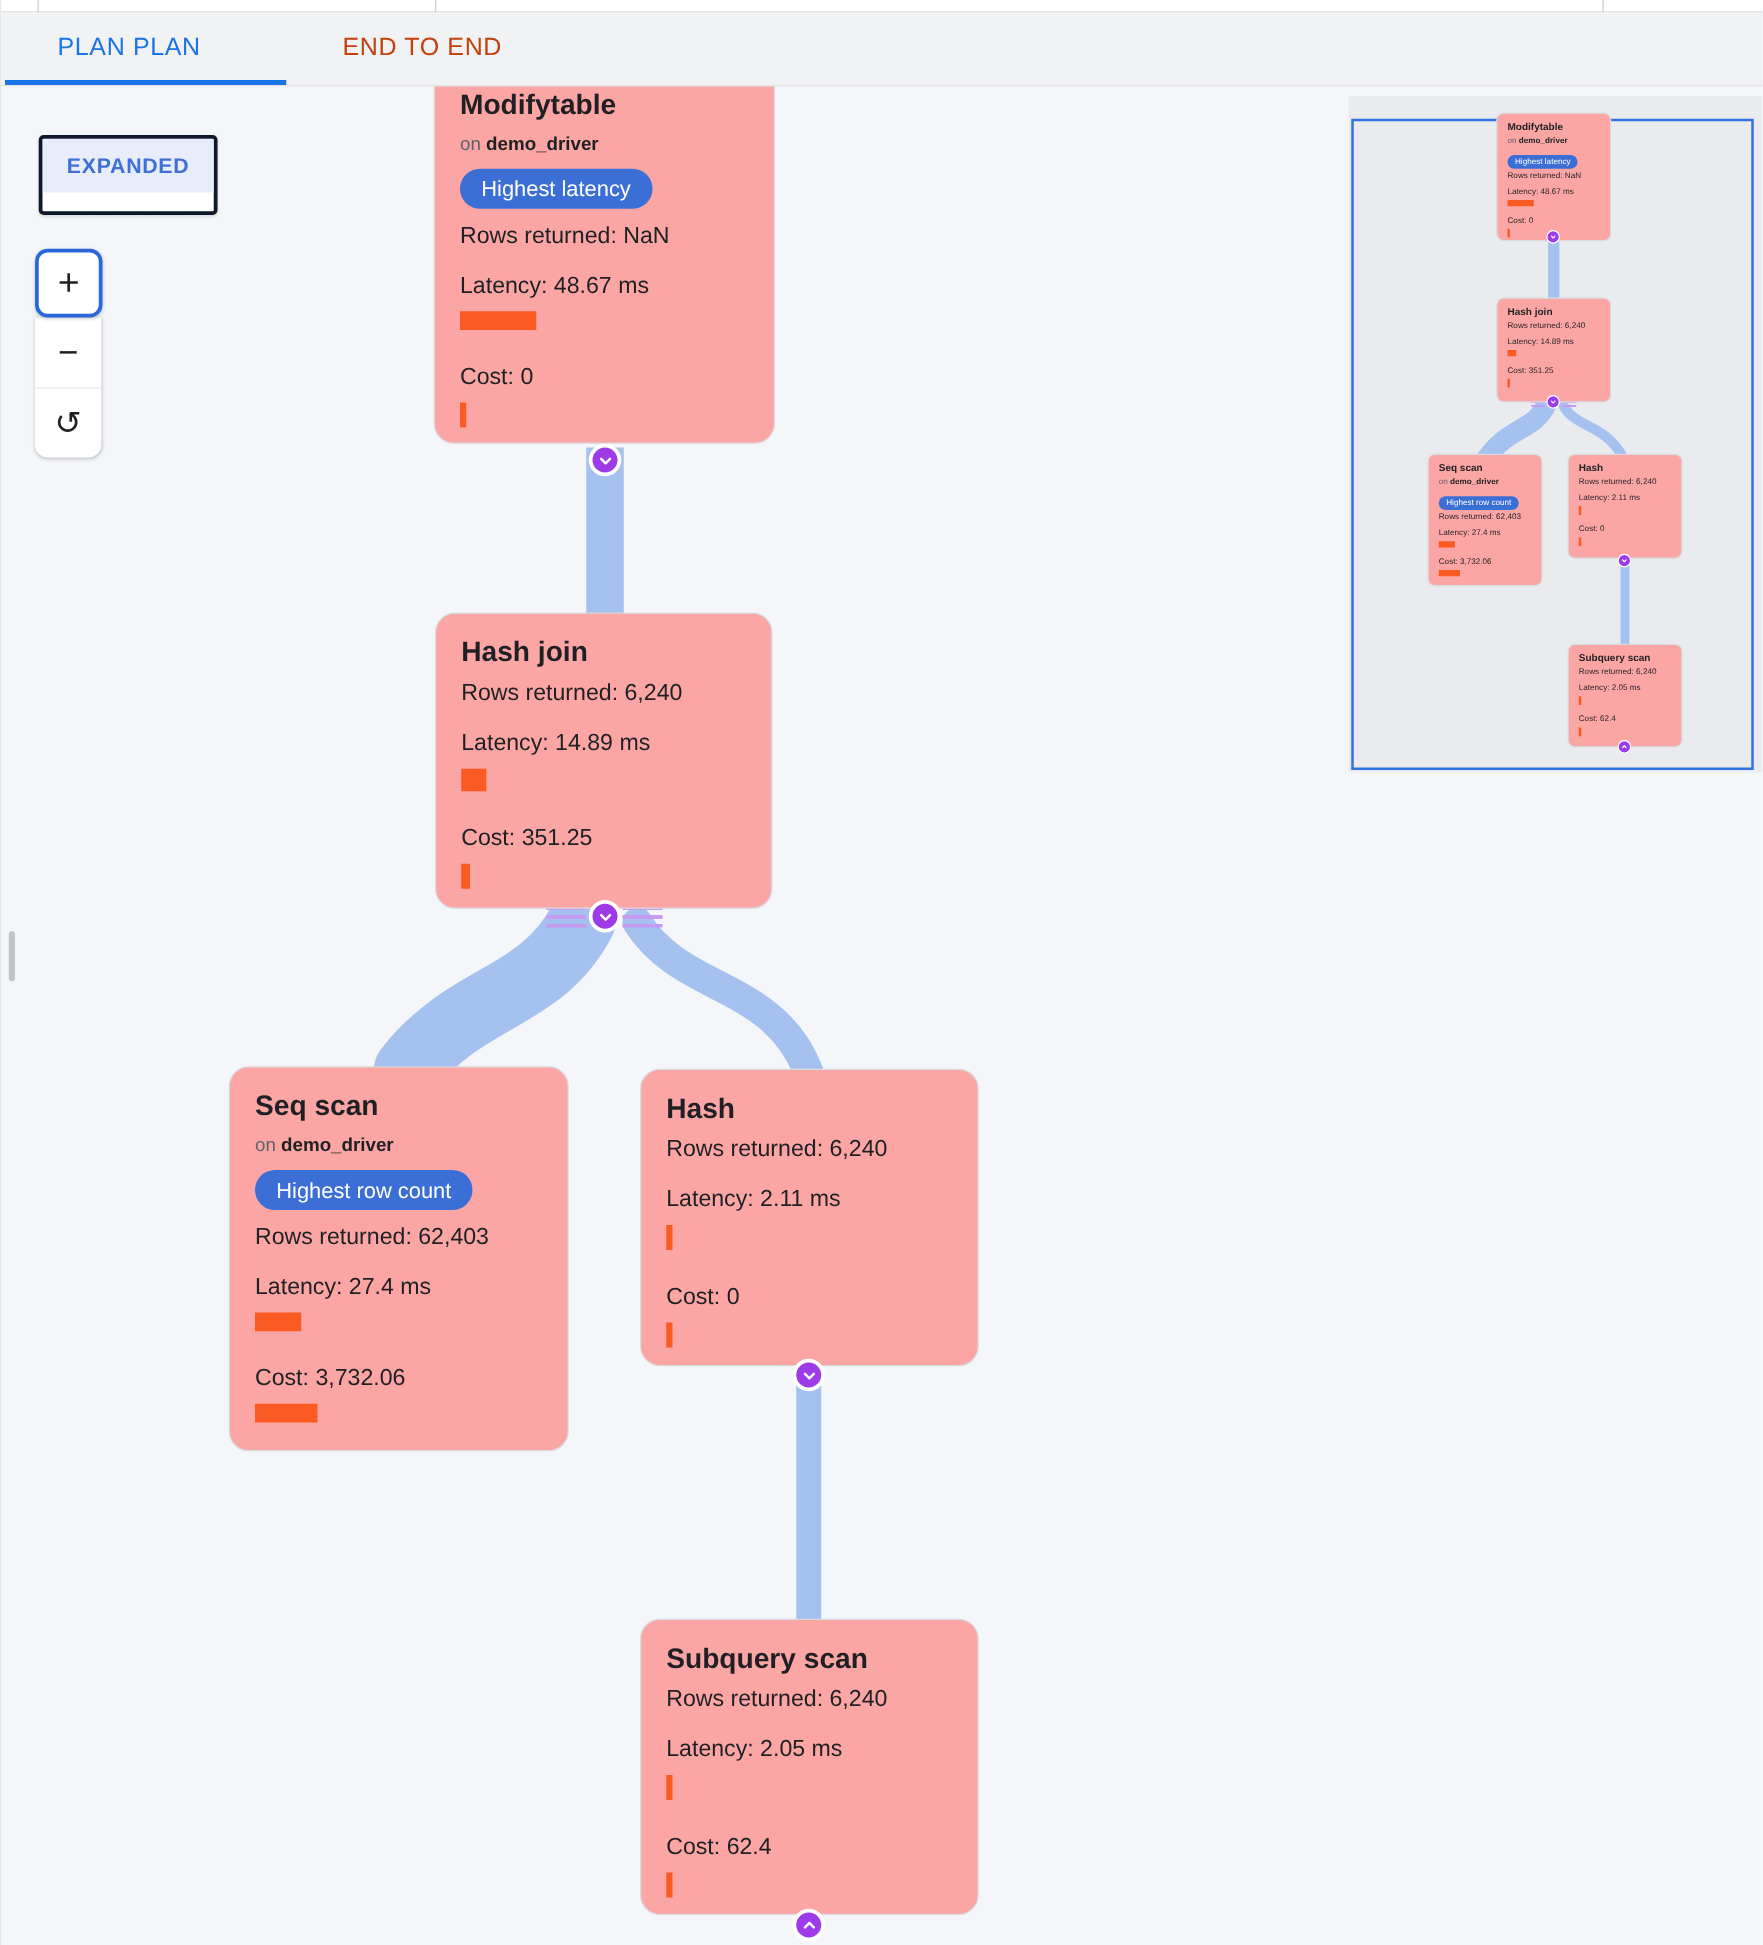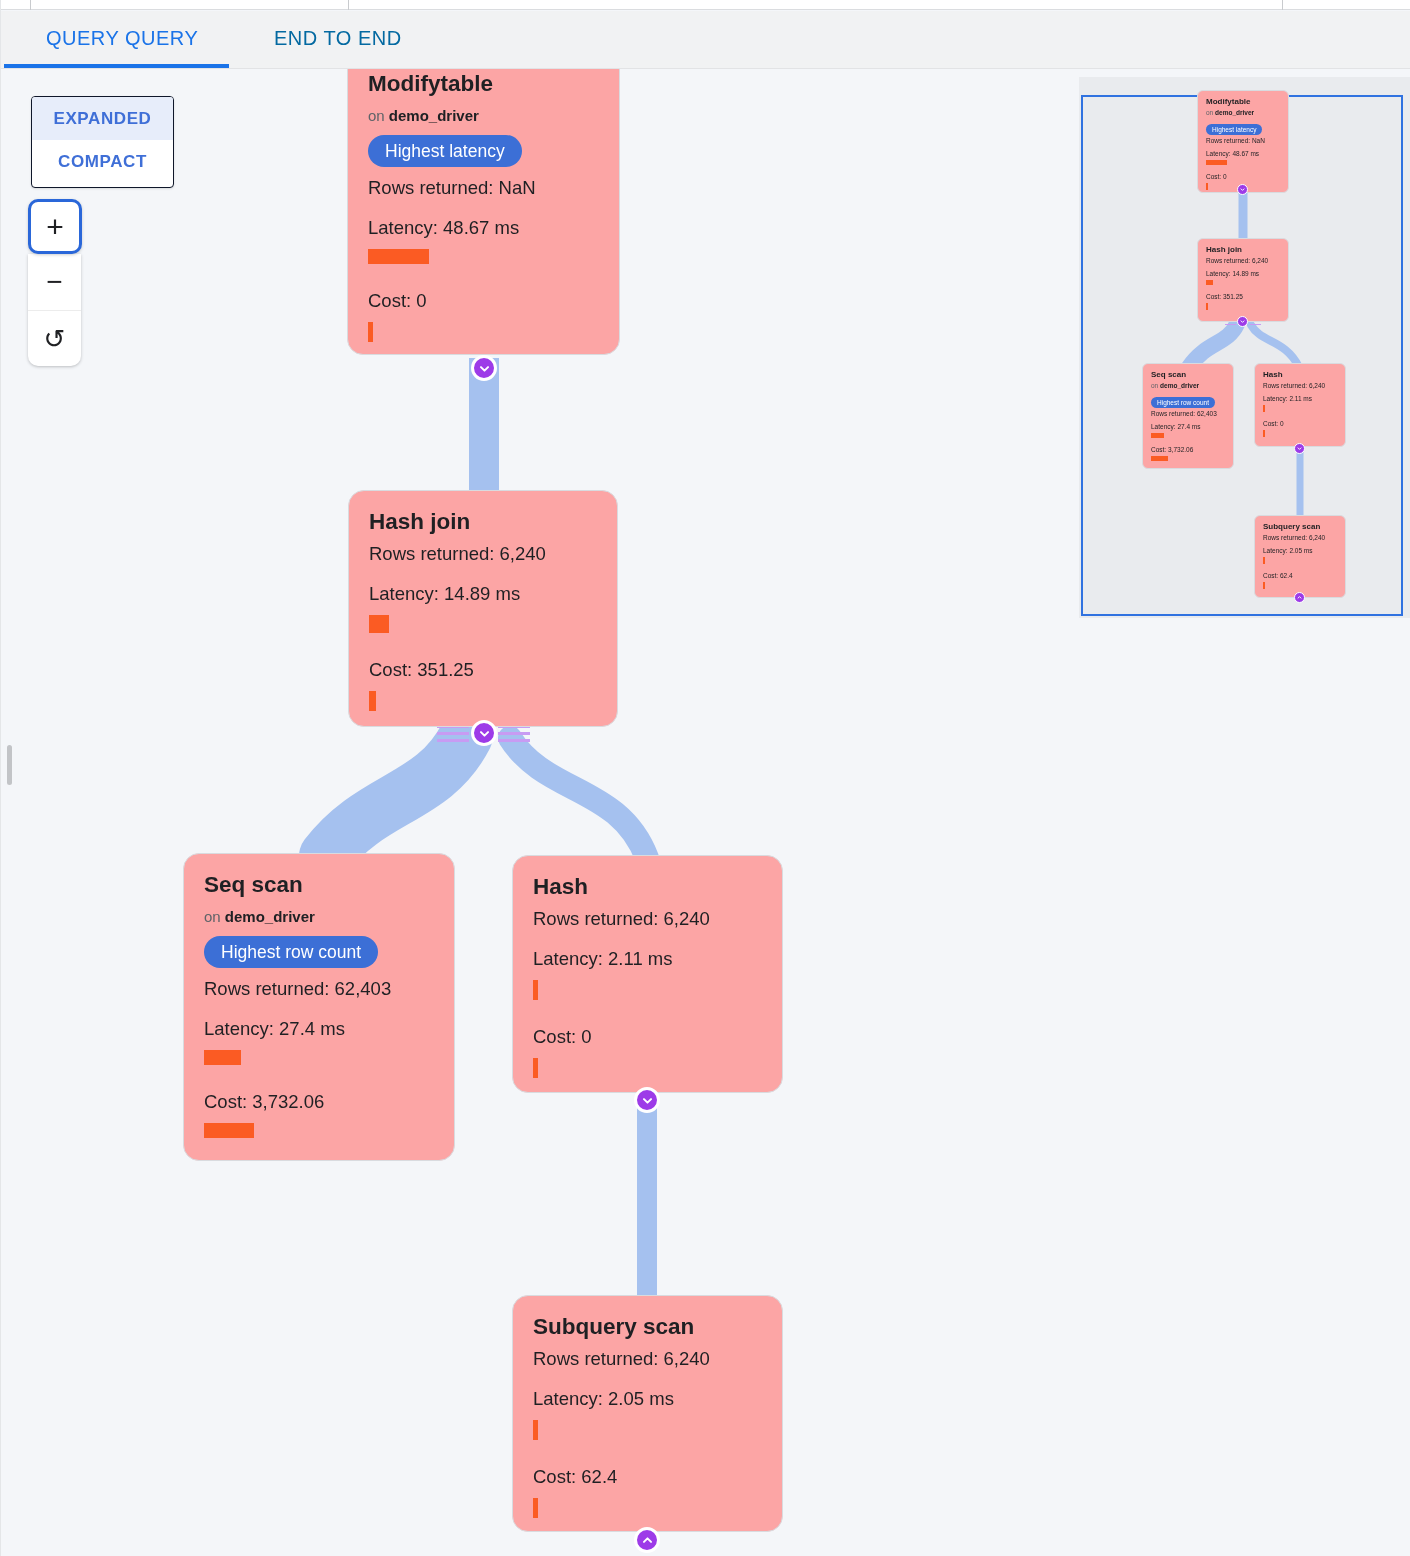--- a/index.html
+++ b/index.html
@@ -8,25 +8,25 @@
 
   .stage { position:absolute; left:0; top:0; width:1410px; height:1556px; background:#f4f6f9; border-left:1px solid #e4e6e8; }
 
   
   .header { position:absolute; left:0; top:0; width:1410px; height:69px; z-index:6; }
   .topstrip { position:absolute; left:0; top:0; width:1410px; height:10px; background:#fff; border-bottom:1px solid #dadcdf; }
   .topstrip .vdiv { position:absolute; top:0; width:1px; height:10px; background:#c9cbce; }
   .tabbar { position:absolute; left:0; top:11px; width:1410px; height:58px; background:#f1f2f3; border-bottom:1px solid #e2e3e5; }
   .tab { position:absolute; top:0; height:54px; display:flex; align-items:center; font-size:20px; font-weight:500; letter-spacing:.5px; cursor:pointer; }
   .tab.active { color:#1a73e8; }
-  .tab.inactive { color:#0369a1; }
+  .tab.inactive { color:#c2410c; }
   .tab-underline { position:absolute; left:3px; bottom:0; width:225px; height:4px; background:#1a73e8; }
 
   
-  .layout-toggle { position:absolute; left:30px; top:96px; width:143px; height:92px; background:#fff; border:1px solid #0f172a; border-radius:4px; z-index:7; overflow:hidden; box-shadow:0 1px 2px rgba(60,64,67,.15); }
+  .layout-toggle { position:absolute; left:30px; top:108px; width:143px; height:64px; background:#fff; border:3px solid #0f172a; border-radius:4px; z-index:7; overflow:hidden; box-shadow:0 1px 2px rgba(60,64,67,.15); }
   .layout-toggle .opt { height:43px; display:flex; align-items:center; justify-content:center; color:#3f6fd7; font-size:17px; font-weight:700; letter-spacing:.6px; cursor:pointer; }
   .layout-toggle .opt.selected { background:#e7edfa; }
 
   .zoom-in-btn { position:absolute; left:27px; top:199px; width:54px; height:55px; background:#fff; border:3px solid #2a67d9; border-radius:10px; z-index:8; display:flex; align-items:center; justify-content:center; font-size:30px; color:#202124; cursor:pointer; box-shadow:0 1px 3px rgba(60,64,67,.25); }
   .zoom-group { position:absolute; left:27px; top:254px; width:53px; height:112px; background:#fff; border-radius:0 0 10px 10px; z-index:7; box-shadow:0 1px 3px rgba(60,64,67,.3); }
   .zoom-group .zbtn { height:56px; display:flex; align-items:center; justify-content:center; font-size:28px; color:#202124; cursor:pointer; }
   .zoom-group .zbtn + .zbtn { border-top:1px solid #ececec; }
   .reset-glyph { font-family:"DejaVu Sans","Liberation Sans",sans-serif; font-size:26px; }
 
   .scroll-thumb { position:absolute; left:6px; top:745px; width:5px; height:40px; background:#c2c4c7; border-radius:3px; z-index:7; }
@@ -251,21 +251,21 @@
     </div>
   </div>
 
   <div class="header">
     <div class="topstrip">
       <div class="vdiv" style="left:29px;"></div>
       <div class="vdiv" style="left:347px;"></div>
       <div class="vdiv" style="left:1281px;"></div>
     </div>
     <div class="tabbar">
-      <div class="tab active" style="left:45px;">QUERY QUERY</div>
+      <div class="tab active" style="left:45px;">PLAN PLAN</div>
       <div class="tab inactive" style="left:273px;">END TO END</div>
       <div class="tab-underline"></div>
     </div>
   </div>
 
   <div class="layout-toggle">
     <div class="opt selected">EXPANDED</div>
     <div class="opt">COMPACT</div>
   </div>
 

